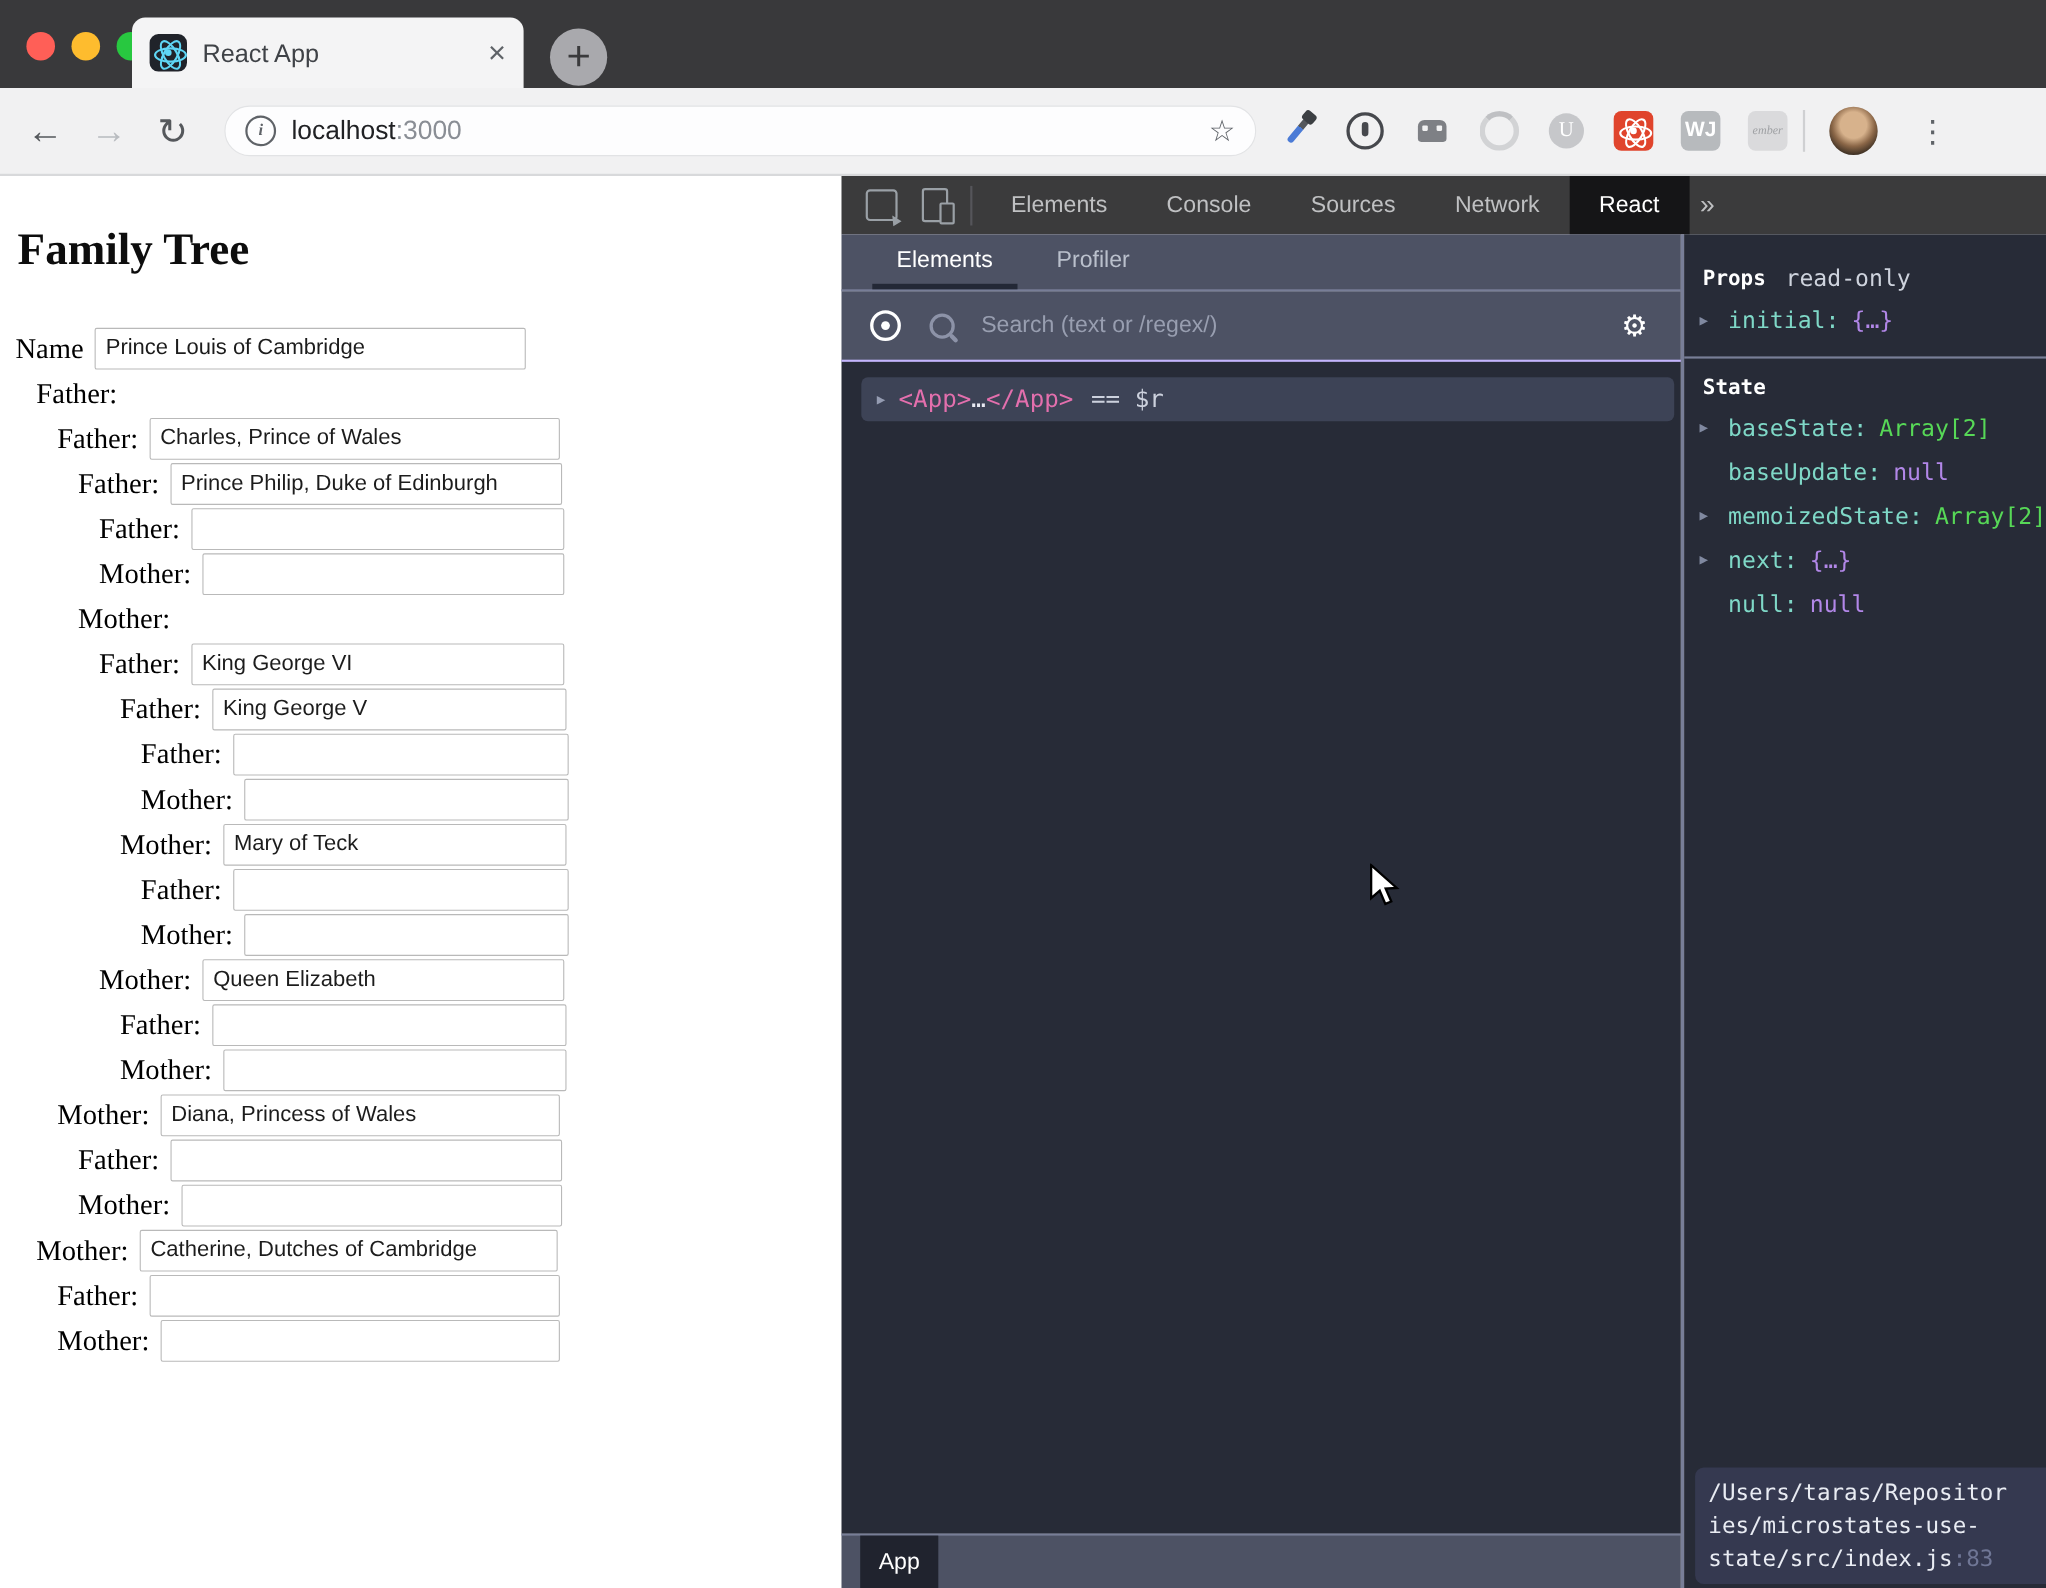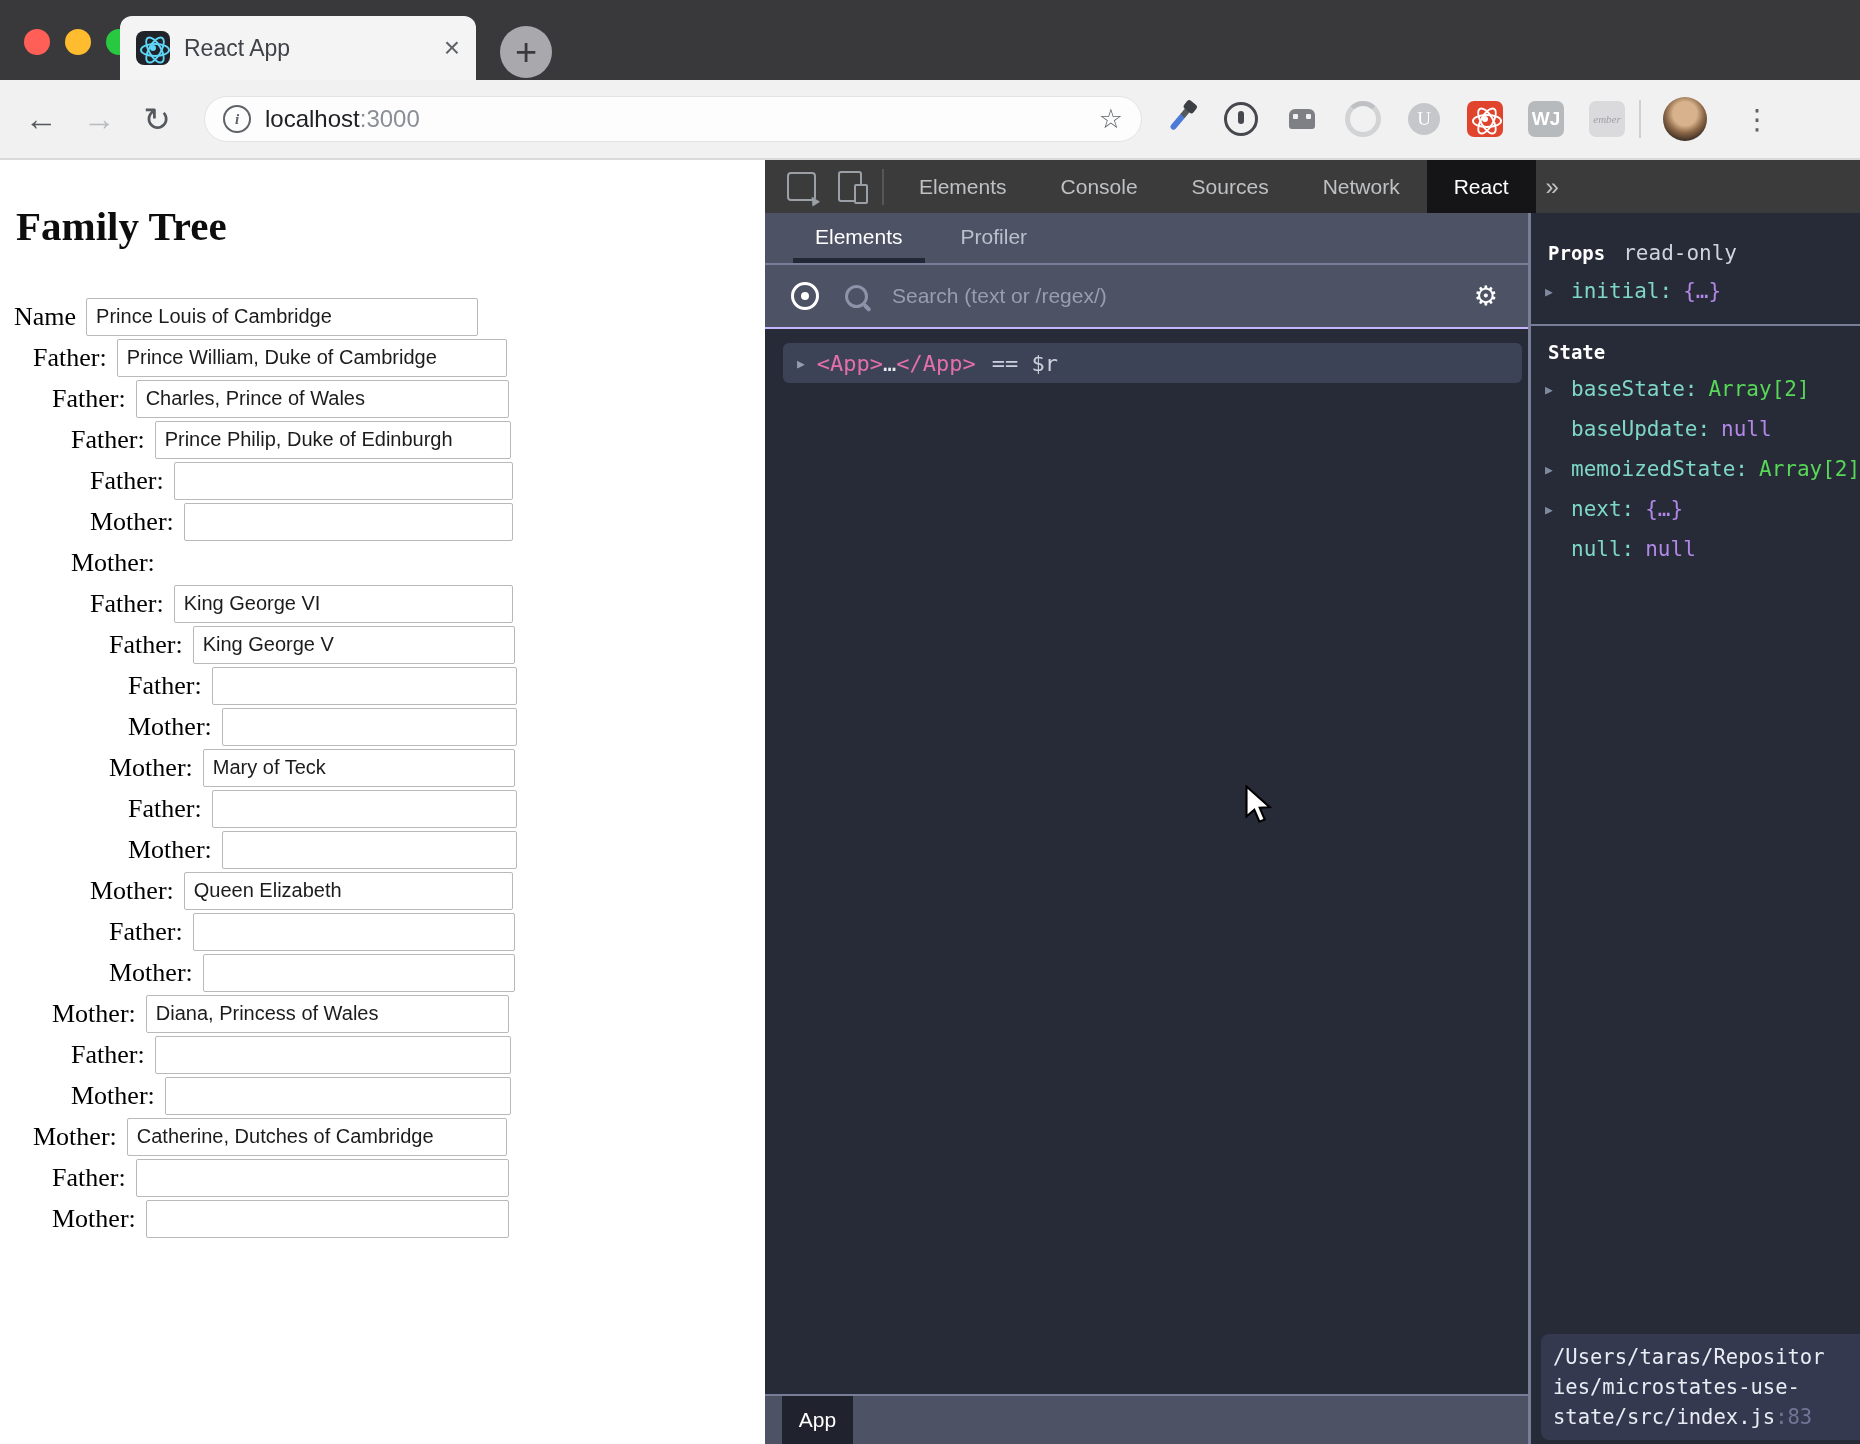--- a/index.html
+++ b/index.html
@@ -196,21 +196,20 @@
 <div class="page">
   <h1>Family Tree</h1>
   <div class="fields" id="fields">
 
   <div class="frow" style="padding-left: 14px; width: 478px;">
         <span class="flabel">Name</span>
         <input type="text" aria-label="Name" value="Prince Louis of Cambridge" style="">
       </div>
       <div class="frow" style="padding-left: 33px; width: 507px;">
         <span class="flabel">Father:</span>
-        <input type="text" aria-label="Father:" value="Prince William, Duke of Cambridge" style="">
       </div>
       <div class="frow" style="padding-left: 52px; width: 509px;">
         <span class="flabel">Father:</span>
         <input type="text" aria-label="Father:" value="Charles, Prince of Wales" style="">
       </div>
       <div class="frow" style="padding-left: 71px; width: 511px;">
         <span class="flabel">Father:</span>
         <input type="text" aria-label="Father:" value="Prince Philip, Duke of Edinburgh" style="">
       </div>
       <div class="frow" style="padding-left: 90px; width: 513px;">

